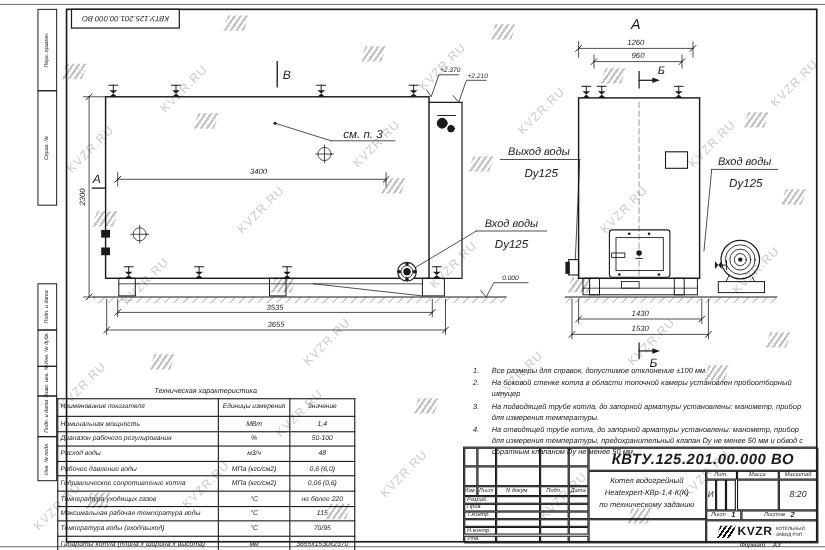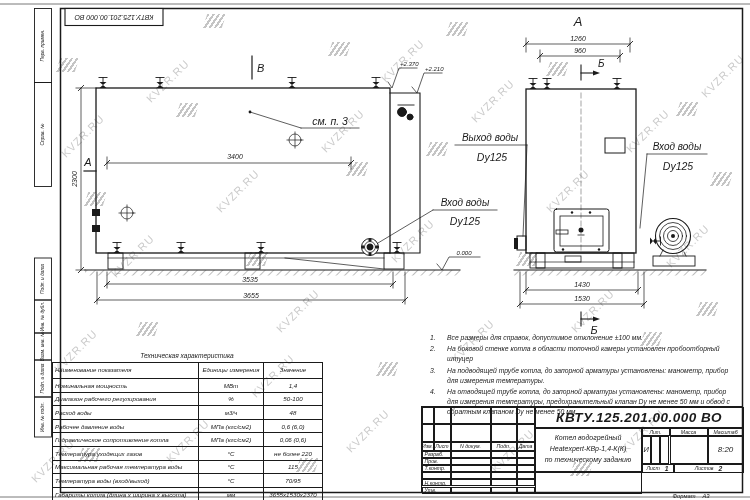--- a/index.html
+++ b/index.html
@@ -500,20 +500,28 @@
 
     <div class="c sheetcell" style="left:220px;top:57px;width:32px;height:9px">
       <span>Лист</span>
       <span class="sheetval">1</span>
     </div>
     <div class="c sheetcell" style="left:252px;top:57px;width:70px;height:9px">
       <span>Листов</span>
       <span class="sheetval">2</span>
     </div>
 
+    <div class="c company" style="left:220px;top:66px;width:102px;height:21px">
+      <span class="kvzr-logo"></span>
+      <span class="kvzr-word">KVZR</span>
+      <span class="company-name">
+        <span>КОТЕЛЬНЫЙ</span><br>
+        <span>ЗАВОД РЭП</span>
+      </span>
+    </div>
   </div>
 
   <div class="format">
     <span>Формат</span>
     <span>А3</span>
   </div>
 
 </div>
 
 </body></html>

